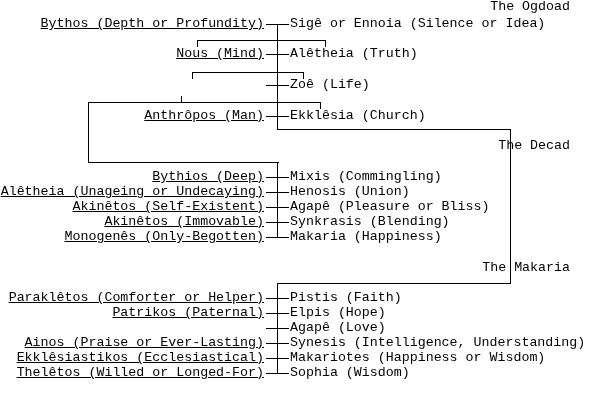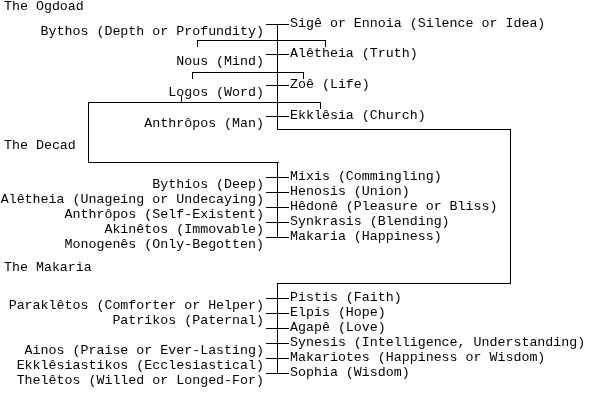--- a/index.html
+++ b/index.html
@@ -6,28 +6,28 @@
   #canvas{
     position:relative;
     width:600px;height:413px;
     background:#ffffff;
     font-family:"Liberation Mono","DejaVu Sans Mono",monospace;
     font-size:13.3px;
     color:#000000;
     overflow:hidden;
   }
   .group-title{
-    position:absolute;left:4px;width:554px;height:14px;line-height:14px;
-    text-align:left;white-space:pre;
+    position:absolute;left:16px;width:554px;height:14px;line-height:14px;
+    text-align:right;white-space:pre;
   }
   .pair-row{
     position:absolute;left:0;width:600px;height:14px;line-height:14px;
     white-space:pre;
   }
-  .lname{position:absolute;right:336px;top:8px;white-space:pre;}
+  .lname{position:absolute;right:336px;top:0;white-space:pre;text-decoration:underline;}
   .rname{position:absolute;left:290px;top:0;white-space:pre;}
   .ln{position:absolute;background:#000000;}
 </style>
 </head>
 <body>
 
 <div id="canvas">
 
   <div class="group-title" style="top:0px">The Ogdoad</div>
   <div class="group-title" style="top:139px">The Decad</div>
@@ -35,39 +35,38 @@
 
   <div class="pair-row" style="top:17px">
     <span class="lname">Bythos (Depth or Profundity)</span>
     <span class="rname">Sigê or Ennoia (Silence or Idea)</span>
   </div>
   <div class="pair-row" style="top:47px">
     <span class="lname">Nous (Mind)</span>
     <span class="rname">Alêtheia (Truth)</span>
   </div>
   <div class="pair-row" style="top:78px">
-    <span class="lname">Logos (Word)</span>
     <span class="rname">Zoê (Life)</span>
   </div>
   <div class="pair-row" style="top:109px">
     <span class="lname">Anthrôpos (Man)</span>
     <span class="rname">Ekklêsia (Church)</span>
   </div>
 
   <div class="pair-row" style="top:170px">
     <span class="lname">Bythios (Deep)</span>
     <span class="rname">Mixis (Commingling)</span>
   </div>
   <div class="pair-row" style="top:185px">
     <span class="lname">Alêtheia (Unageing or Undecaying)</span>
     <span class="rname">Henosis (Union)</span>
   </div>
   <div class="pair-row" style="top:200px">
-    <span class="lname">Anthrôpos (Self-Existent)</span>
-    <span class="rname">Hêdonê (Pleasure or Bliss)</span>
+    <span class="lname">Akinêtos (Self-Existent)</span>
+    <span class="rname">Agapê (Pleasure or Bliss)</span>
   </div>
   <div class="pair-row" style="top:215px">
     <span class="lname">Akinêtos (Immovable)</span>
     <span class="rname">Synkrasis (Blending)</span>
   </div>
   <div class="pair-row" style="top:291px">
     <span class="lname">Paraklêtos (Comforter or Helper)</span>
     <span class="rname">Pistis (Faith)</span>
   </div>
 

